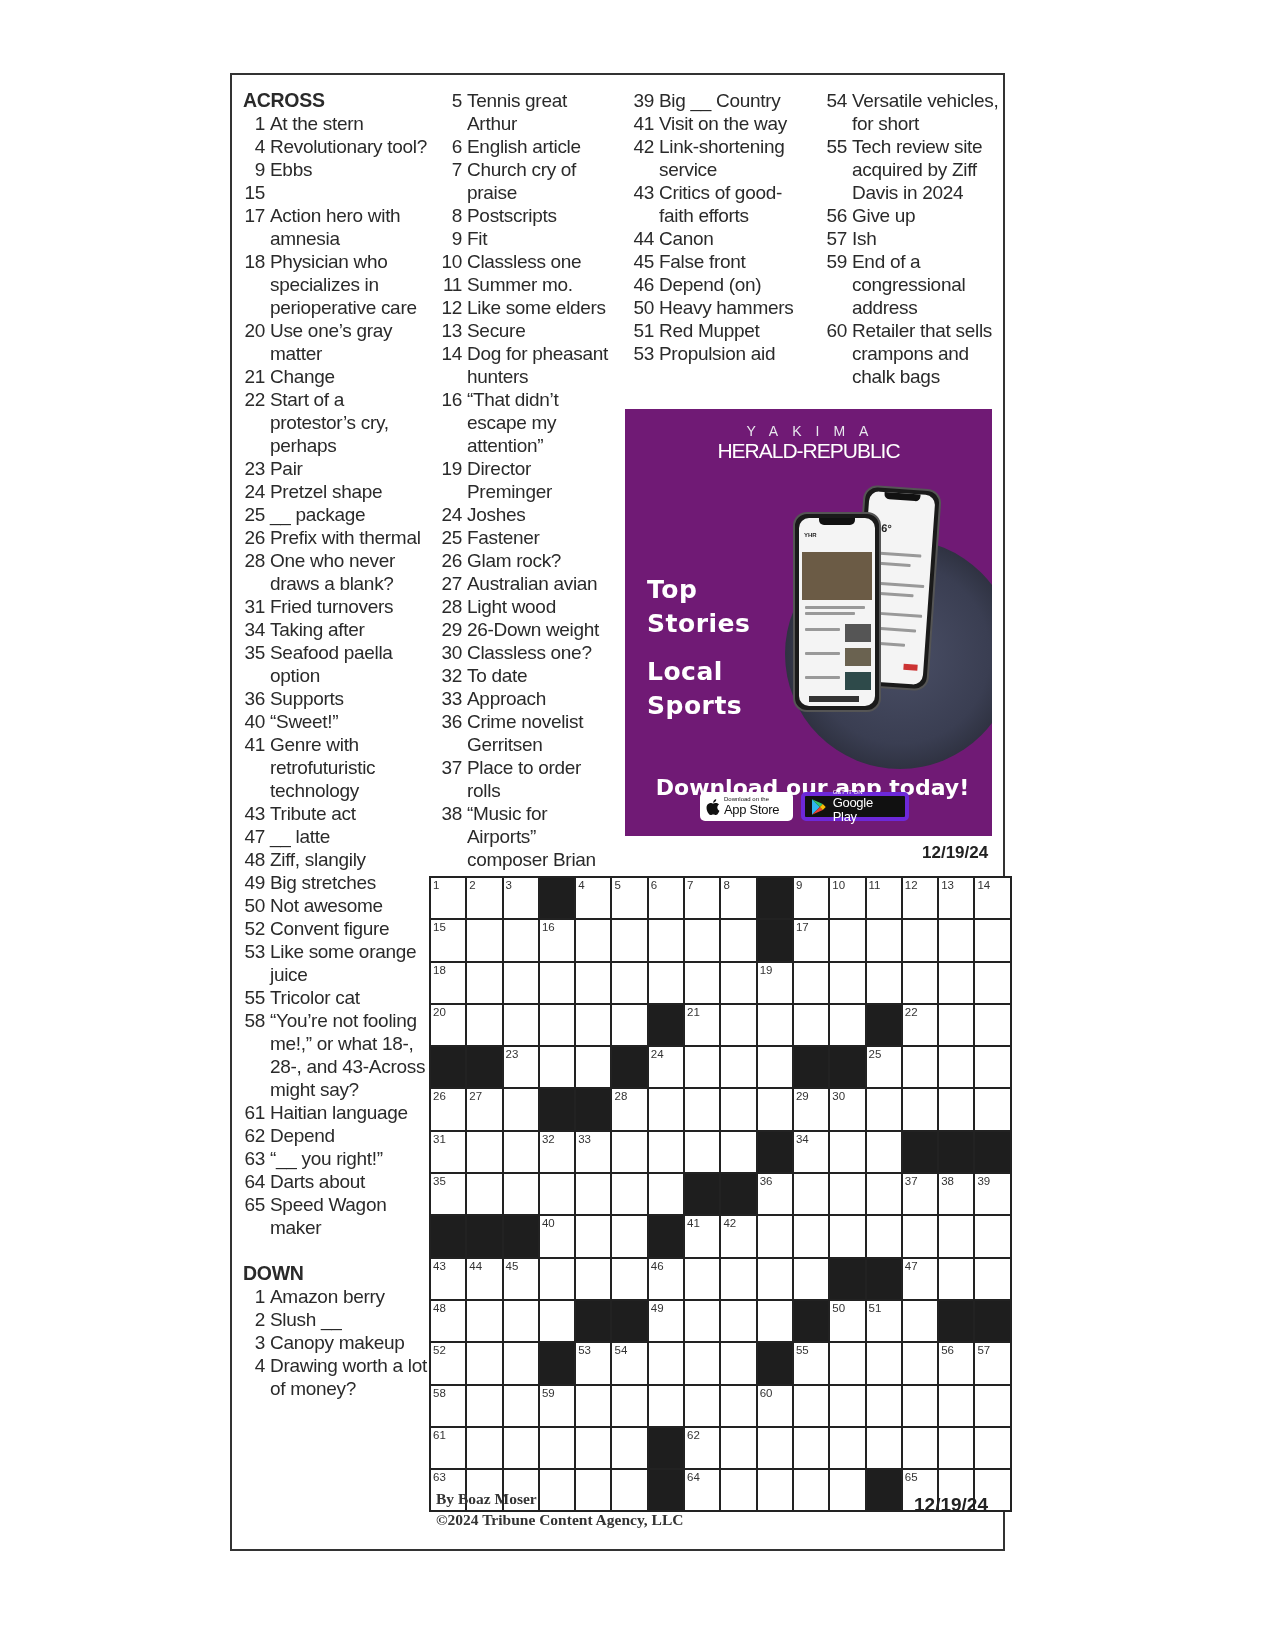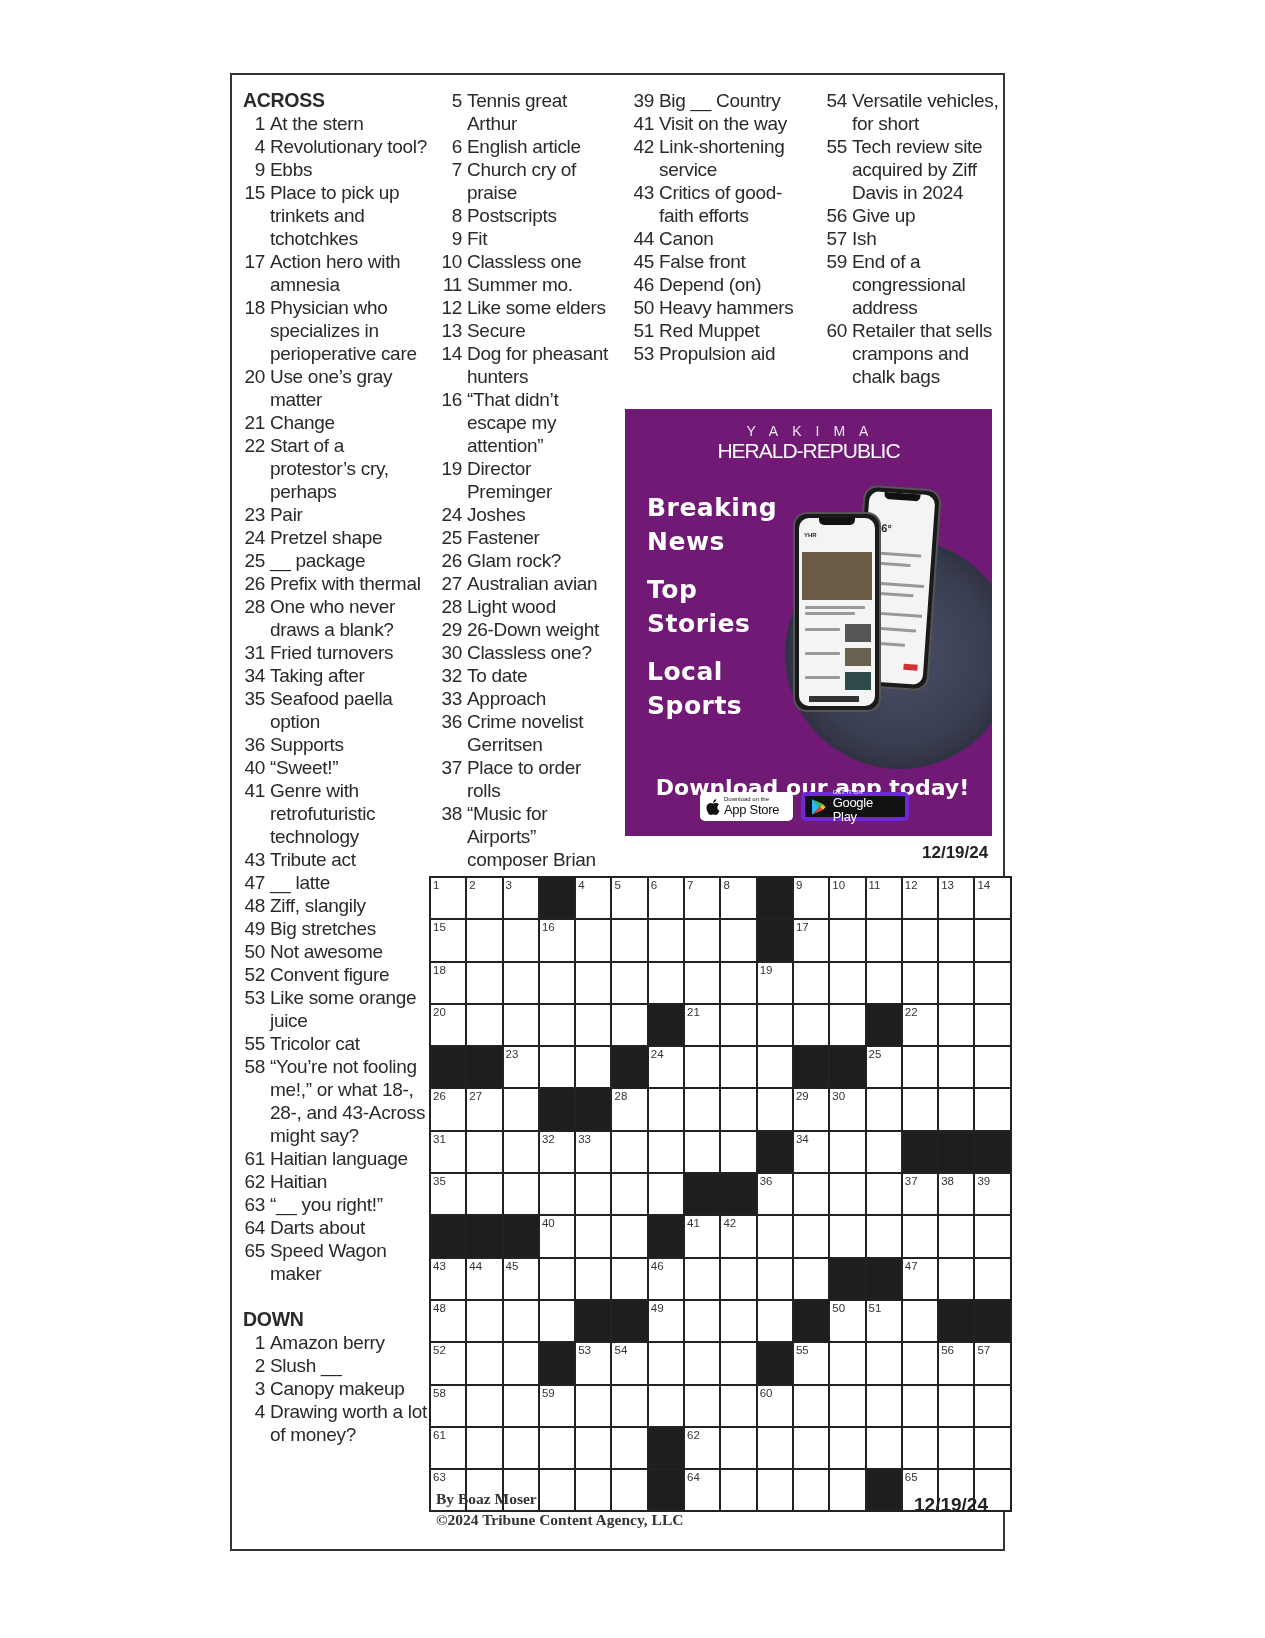--- a/index.html
+++ b/index.html
@@ -60,21 +60,20 @@
       <div class="clue">
         <span class="num">4</span>
         <span class="txt">Revolutionary tool?</span>
       </div>
       <div class="clue">
         <span class="num">9</span>
         <span class="txt">Ebbs</span>
       </div>
       <div class="clue">
         <span class="num">15</span>
-        <span class="txt">Place to pick up trinkets and tchotchkes</span>
       </div>
       <div class="clue">
         <span class="num">17</span>
         <span class="txt">Action hero with amnesia</span>
       </div>
       <div class="clue">
         <span class="num">18</span>
         <span class="txt">Physician who specializes in perioperative care</span>
       </div>
       <div class="clue">
@@ -168,21 +167,21 @@
       <div class="clue">
         <span class="num">58</span>
         <span class="txt">“You’re not fooling me!,” or what 18-, 28-, and 43-Across might say?</span>
       </div>
       <div class="clue">
         <span class="num">61</span>
         <span class="txt">Haitian language</span>
       </div>
       <div class="clue">
         <span class="num">62</span>
-        <span class="txt">Haitian</span>
+        <span class="txt">Depend</span>
       </div>
       <div class="clue">
         <span class="num">63</span>
         <span class="txt">“__ you right!”</span>
       </div>
       <div class="clue">
         <span class="num">64</span>
         <span class="txt">Darts about</span>
       </div>
       <div class="clue">
@@ -384,24 +383,20 @@
         <span class="num">60</span>
         <span class="txt">Retailer that sells crampons and chalk bags</span>
       </div>
     </div>
 </div>
 
 <div class="ad">
   <div class="ad-glow"></div>
   <div class="ad-city">YAKIMA</div>
   <div class="ad-brand">HERALD-REPUBLIC</div>
-  <div class="ad-feat" style="top:82px;">
-    <div>Breaking</div>
-      <div>News</div>
-  </div>
   <div class="ad-feat" style="top:164px;">
     <div>Top</div>
       <div>Stories</div>
   </div>
   <div class="ad-feat" style="top:246px;">
     <div>Local</div>
       <div>Sports</div>
   </div>
 
   <div class="phone" style="left:232px; top:78px; width:74px; height:198px; transform:rotate(4deg);">

